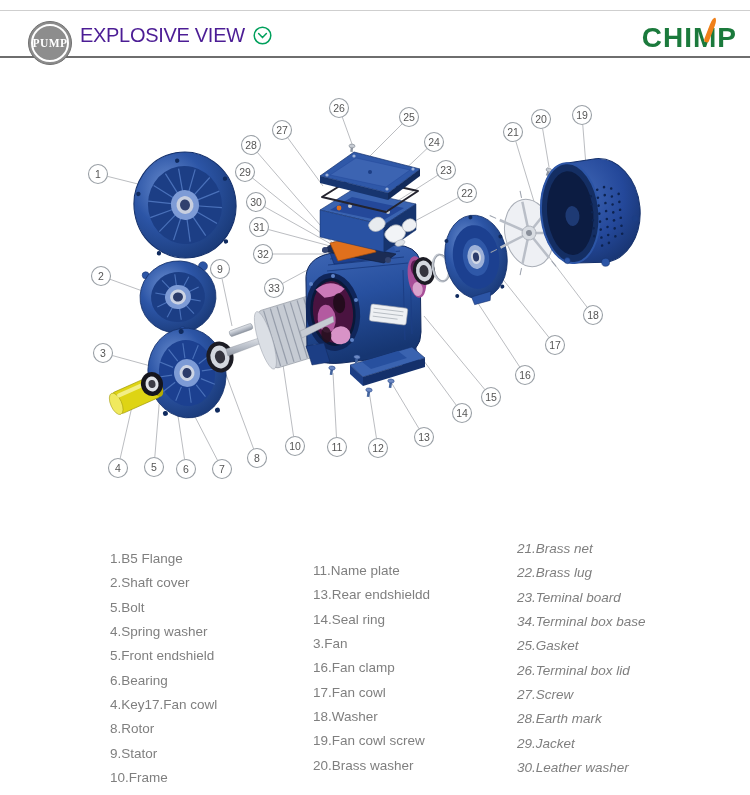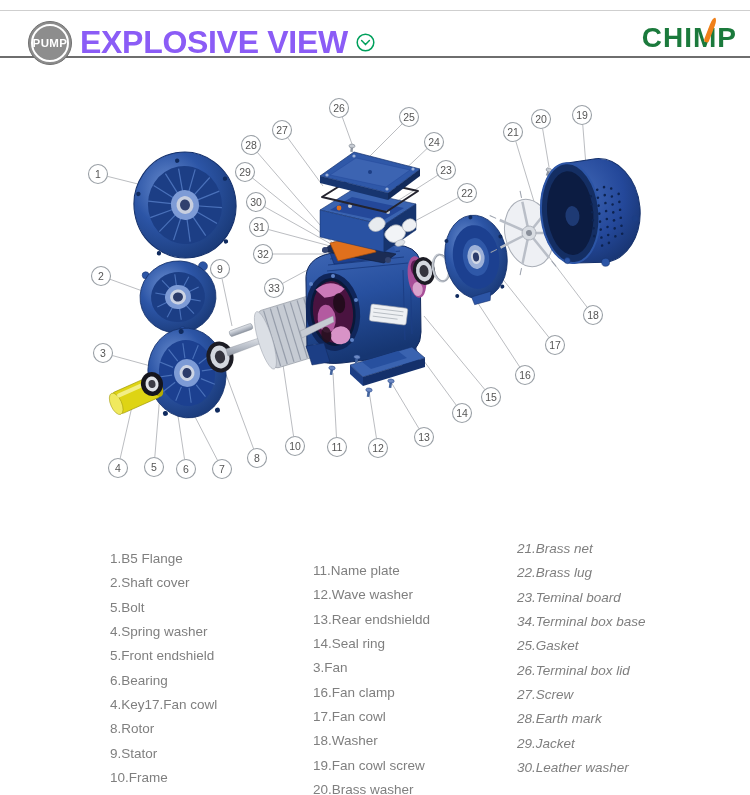--- a/index.html
+++ b/index.html
@@ -2,26 +2,26 @@
 <html><head>
 <meta charset="utf-8">
 <style>
   html,body{margin:0;padding:0;background:#fff;}
   #page{position:relative;width:750px;height:795px;background:#fff;overflow:hidden;
         font-family:"Liberation Sans",sans-serif;}
   
   .topline{position:absolute;top:10px;left:0;width:750px;height:1px;background:#cfcfcf;}
   .underline{position:absolute;top:56px;left:0;width:750px;height:2px;background:#6e6e6e;}
   .badge{position:absolute;top:21px;left:28px;width:44px;height:44px;border-radius:50%;
-         background:#8d8d8d;border:1px solid #707070;box-sizing:border-box;z-index:3;}
+         background:#8d8d8d;border:1px solid #707070;box-sizing:border-box;z-index:3;font-family:Liberation Serif, serif;}
   .badge-inner{position:absolute;inset:2px;border:2px solid #fff;border-radius:50%;
          display:flex;align-items:center;justify-content:center;color:#fff;
          font-weight:bold;font-size:11.5px;letter-spacing:.4px;}
   .header-title{position:absolute;left:80px;top:24px;display:flex;align-items:center;gap:8px;z-index:3;}
-  .title-text{font-size:32px;font-weight:bold;color:#8b5cf6;letter-spacing:-0.3px;white-space:nowrap;}
+  .title-text{font-size:20px;font-weight:normal;color:#4c1d95;letter-spacing:-0.3px;white-space:nowrap;}
   .title-icon{display:block;}
   .brand{position:absolute;right:13px;top:22px;font-size:28px;font-weight:bold;
          color:#1b7a3c;letter-spacing:1px;z-index:3;}
   .brand-m{position:relative;display:inline-block;}
   .brand-accent{position:absolute;top:-5px;right:4px;width:5px;height:26px;background:#f08019;
          border-radius:50% 50% 2px 2px / 30% 30% 2px 2px;transform:rotate(21deg);}
   
   #diagram{position:absolute;top:0;left:0;z-index:1;}
   #leader-lines line{stroke:#b3b6ba;stroke-width:0.9;}
   #callout-bubbles circle{fill:#fff;stroke:#9aa0a6;stroke-width:1.1;}
@@ -620,21 +620,20 @@
       <li>4.Spring washer</li>
       <li>5.Front endshield</li>
       <li>6.Bearing</li>
       <li>4.Key17.Fan cowl</li>
       <li>8.Rotor</li>
       <li>9.Stator</li>
       <li>10.Frame</li>
     </ul>
   <ul id="col2" class="parts-col">
       <li>11.Name plate</li>
-      <li>12.Wave washer</li>
       <li>13.Rear endshieldd</li>
       <li>14.Seal ring</li>
       <li>3.Fan</li>
       <li>16.Fan clamp</li>
       <li>17.Fan cowl</li>
       <li>18.Washer</li>
       <li>19.Fan cowl screw</li>
       <li>20.Brass washer</li>
     </ul>
   <ul id="col3" class="parts-col">

